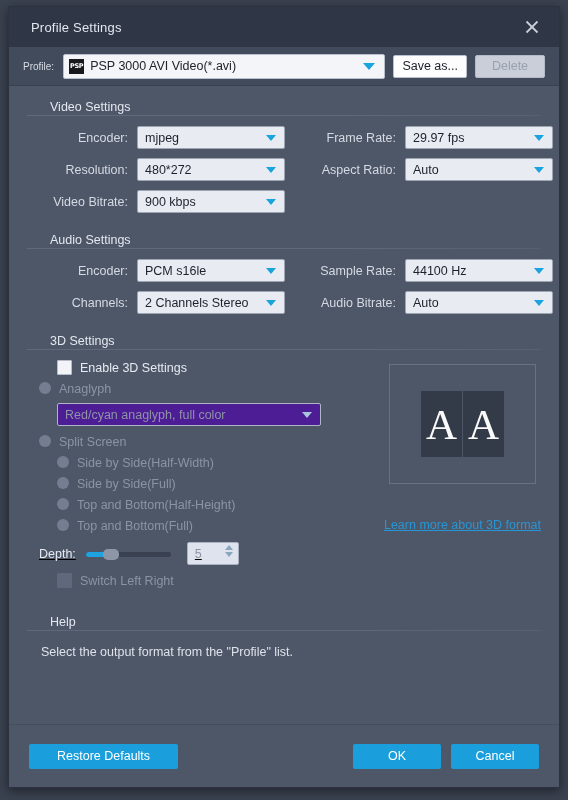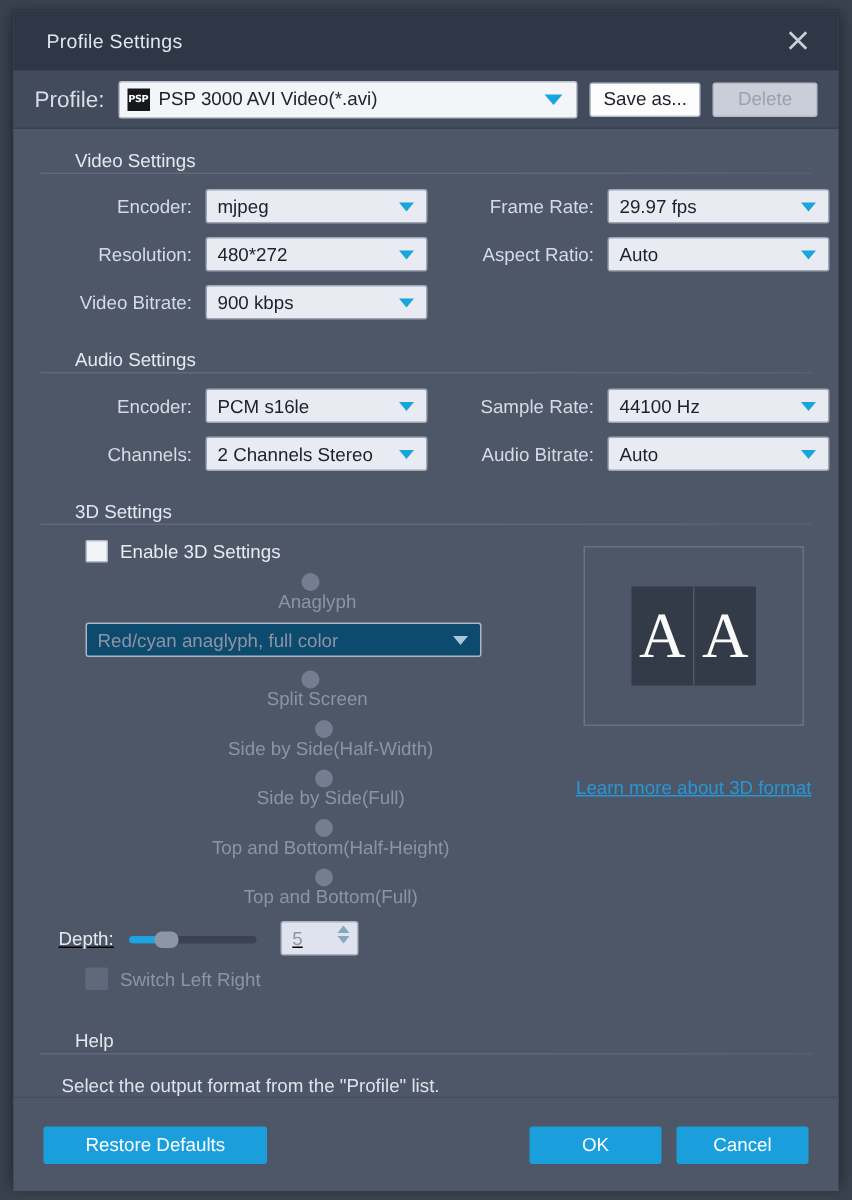--- a/index.html
+++ b/index.html
@@ -62,21 +62,21 @@
   .profile-row {
     flex: 0 0 38px;
     background: #424b5b;
     display: flex;
     align-items: center;
     padding: 0 14px 0 14px;
     border-bottom: 1px solid #39404e;
   }
   .profile-label {
     color: #d7dce6;
-    font-size: 15px;
+    font-size: 10px;
     margin-right: 9px;
   }
   .profile-combo {
     flex: 1 1 auto;
     height: 23px;
     background: #f4f5f9;
     border: 1px solid #b9bfcd;
     border-radius: 2px;
     display: flex;
     align-items: center;
@@ -204,21 +204,21 @@
     padding-right: 22px;
   }
   .combo .arrow-down {
     border-left-width: 5px;
     border-right-width: 5px;
     border-top-width: 6px;
     right: 8px;
     margin-top: -3px;
   }
   .combo.disabled {
-    background: #0c4a6e;
+    background: #4c1d95;
     border-color: #aeb5c4;
     cursor: default;
   }
   .combo.disabled > span.val { color: #8d94a4; }
 
   
   .threed-wrap { display: flex; }
   .threed-left { flex: 1 1 auto; padding-left: 12px; }
   .threed-right {
     flex: 0 0 150px;
@@ -246,24 +246,23 @@
   .chkbox.disabled {
     background: #667084;
     border-color: #667084;
     opacity: .75;
   }
   .chk-label { color: #e6eaf2; font-size: 12.5px; }
   .chk-label.disabled { color: #8b94a4; }
 
   .radio-row {
     display: flex;
-    align-items: center;
+    align-items: flex-start;
     margin-bottom: 7px;
     cursor: default;
-    flex-direction: column;
   }
   .radio {
     width: 12px; height: 12px;
     border-radius: 50%;
     background: #747e90;
     margin-right: 8px;
     flex: 0 0 12px;
   }
   .radio-label { color: #8b94a4; font-size: 12.5px; }
   .indent-1 { padding-left: 0px; }

